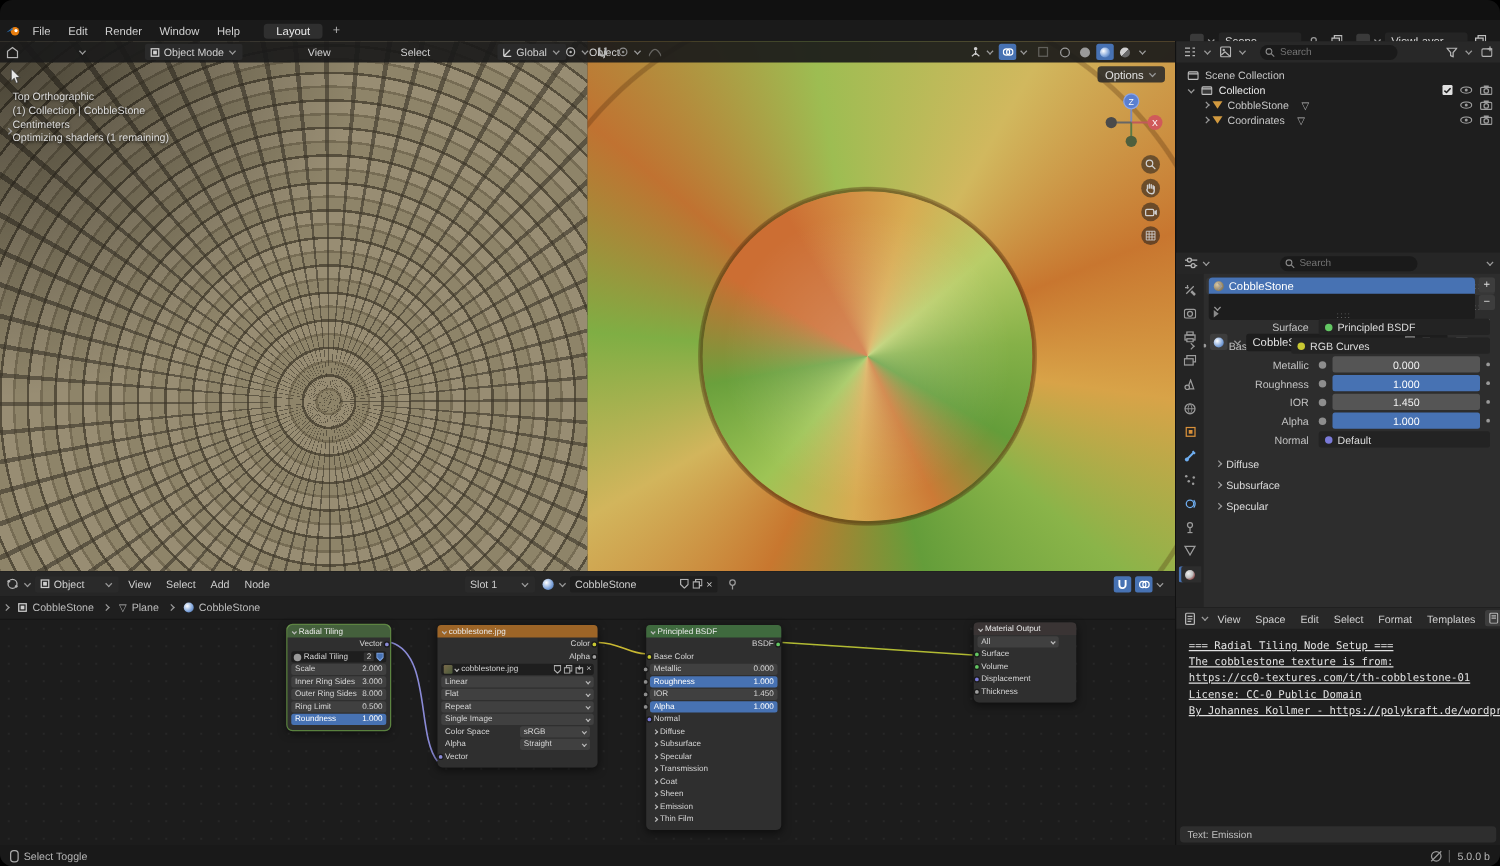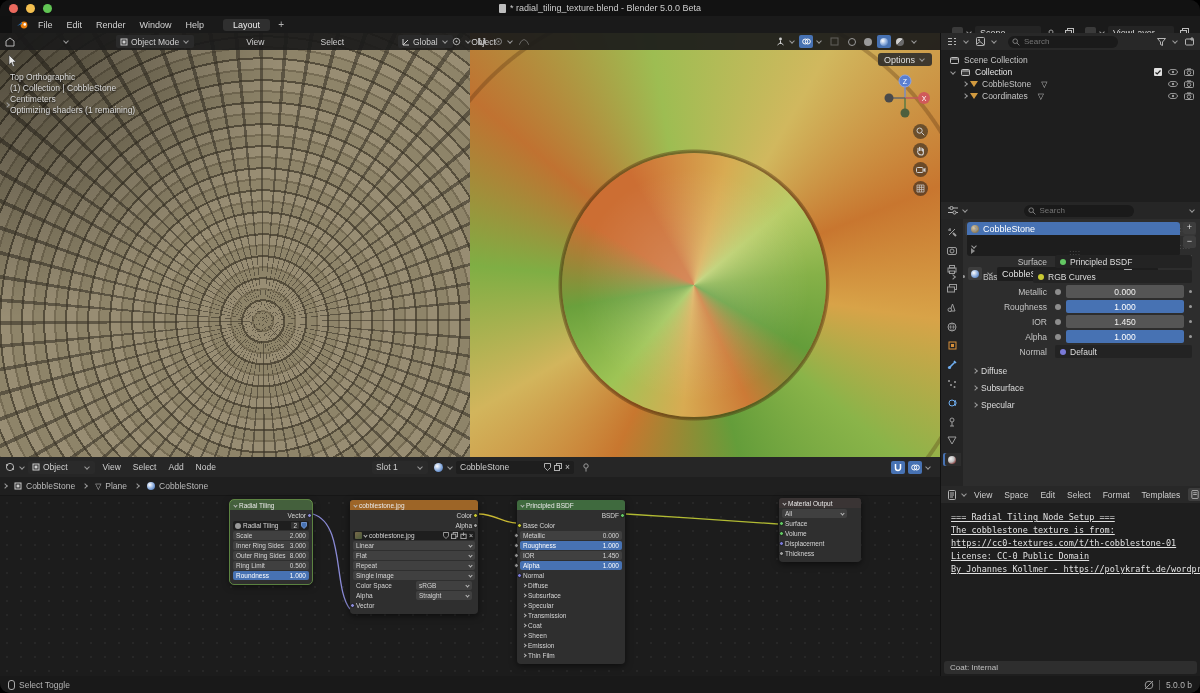--- a/index.html
+++ b/index.html
@@ -11,21 +11,21 @@
   .cv{display:inline-block;width:4px;height:4px;border-right:1px solid #9a9a9a;border-bottom:1px solid #9a9a9a;transform:rotate(45deg);margin:0 2px 1px 2px;flex:none;}
   .cvr{display:inline-block;width:4px;height:4px;border-right:1px solid #9a9a9a;border-bottom:1px solid #9a9a9a;transform:rotate(-45deg);margin:0 3px;flex:none;}
   .dotgrip{color:#6e6e6e;font-size:7px;letter-spacing:1px;}
   
   .titlebar{position:absolute;top:0;left:0;right:0;height:16px;background:#121212;display:flex;align-items:center;justify-content:center;}
   .tlights{position:absolute;left:9px;top:4px;display:flex;gap:8px;}
   .tl{width:9px;height:9px;border-radius:50%;}
   .title{font-size:9px;color:#cdcdcd;display:flex;align-items:center;gap:4px;}
   .docicon{width:7px;height:9px;background:#bdbdbd;border-radius:1px;display:inline-block;}
   
-  .menubar{position:absolute;top:16px;left:12px;right:0;height:17px;background:#1a1a1a;display:flex;align-items:center;color:#d2d2d2;}
+  .menubar{position:absolute;top:16px;left:0;right:0;height:17px;background:#1a1a1a;display:flex;align-items:center;color:#d2d2d2;}
   .mitem{padding:0 7px;}
   .wstab{background:#2f2f2f;border-radius:3px;padding:1px 10px;color:#ececec;margin-left:12px;}
   .plus{margin-left:8px;color:#b5b5b5;font-size:10px;}
   .tb-right{margin-left:auto;display:flex;gap:8px;margin-right:8px;margin-top:16px;}
   .selgrp{display:flex;align-items:center;gap:2px;}
   .selfield{background:#242424;border-radius:2px;height:13px;display:flex;align-items:center;padding:0 5px;min-width:66px;color:#d8d8d8;}
   .mini-ic{width:11px;height:11px;background:#3a3a3a;border-radius:2px;display:inline-block;position:relative;flex:none;}
   
   #viewport{position:absolute;left:0;top:33px;width:940px;height:424px;overflow:hidden;background:#333;}
   .vp-left{position:absolute;left:0;top:0;width:470px;height:424px;
@@ -105,31 +105,20 @@
   .mouseic{width:7px;height:10px;border:1px solid #aaa;border-radius:3px;margin-right:4px;}
   .ver{margin-left:auto;display:flex;align-items:center;gap:5px;}
   .verlabel{border-left:1px solid #555;padding-left:6px;}
   svg{display:block;}
 </style>
 </head>
 <body>
 
 <div id="window">
 
-  <div class="titlebar">
-    <div class="tlights">
-      <span class="tl" style="background:#ec6a5e"></span>
-      <span class="tl" style="background:#f4bf4f"></span>
-      <span class="tl" style="background:#61c554"></span>
-    </div>
-    <div class="title">
-      <span class="docicon"></span>
-      <span>* radial_tiling_texture.blend - Blender 5.0.0 Beta</span>
-    </div>
-  </div>
 
   <div class="menubar">
     <span class="icbtn" style="margin-left:4px">
       <svg width="12" height="10" viewBox="0 0 12 10">
           <circle cx="7" cy="5" r="3.4" fill="#e87d0d"></circle>
           <circle cx="7.8" cy="4.4" r="1.3" fill="#fff"></circle>
           <path d="M0 6 L5 2 L5 4 Z" fill="#2a6db0"></path>
         </svg>
     </span>
     <span class="mitem">File</span>
@@ -1015,21 +1004,21 @@
           <svg width="8" height="9" viewBox="0 0 8 10">
             <rect x="0.5" y="0.5" width="7" height="9" rx="1" fill="none" stroke="#b5b5b5"></rect>
             <path d="M2 3 H6 M2 5 H6" stroke="#b5b5b5"></path>
           </svg>
         </span>
         <span class="cv"></span>
 
     </div>
     <div class="te-body"><div>=== Radial Tiling Node Setup ===</div><div></div><div>The cobblestone texture is from:</div><div>https://cc0-textures.com/t/th-cobblestone-01</div><div></div><div>License: CC-0 Public Domain</div><div></div><div><span>By Johannes Kollmer - https://polykraft.de/wordpress/</span></div></div>
     <div class="te-footer">
-      <span>Coat: Internal</span>
+      <span>Text: Emission</span>
     </div>
   </div>
 
   <div id="statusbar">
     <span class="mouseic"></span>
     <span>Select Toggle</span>
     <div class="ver">
       <span>
           <svg width="10" height="10" viewBox="0 0 10 10">
             <circle cx="5" cy="5" r="3.8" fill="none" stroke="#9a9a9a"></circle>

